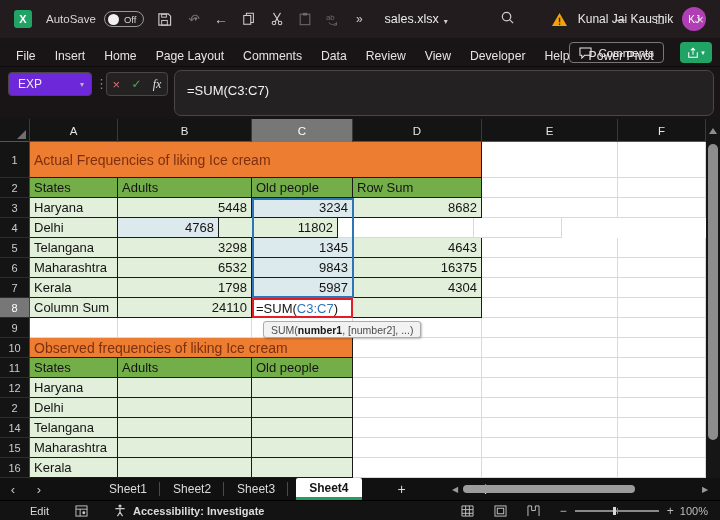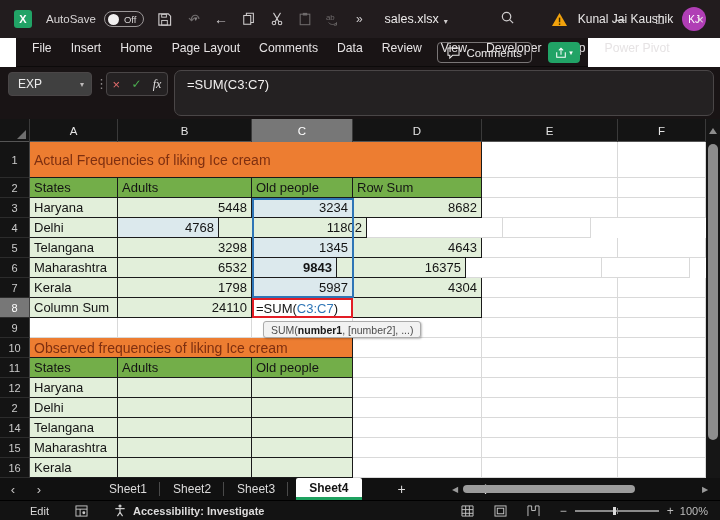--- a/index.html
+++ b/index.html
@@ -24,38 +24,38 @@
   .file-name { color:#eceaea; font-size:12.5px; margin-left:22px; display:flex; align-items:flex-end; gap:5px; }
   .file-name .dd { font-size:8px; color:#cfcccd; }
   .tb-search { margin-left:52px; }
   .warn-wrap { margin-left:36px; display:flex; align-items:center; }
   .user-name { color:#e8e6e6; font-size:12px; margin-left:10px; }
   .avatar { width:24px; height:24px; border-radius:50%; background:#B03EB5; color:#fff; font-size:10px; display:flex; align-items:center; justify-content:center; margin-left:9px; }
   .win-controls { position:absolute; right:0; top:0; height:38px; display:flex; }
   .win-btn { width:40px; height:38px; display:flex; align-items:center; justify-content:center; color:#e3e1e1; font-size:13px; }
 
   
-  .tabsrow { position:absolute; top:38px; left:0; width:572px; height:29px; background:#191415; display:flex; align-items:flex-start; border-bottom:1px solid #0c0a0a;margin-left:16px; }
+  .tabsrow { position:absolute; top:38px; left:0; width:720px; height:29px; background:#191415; display:flex; align-items:flex-end; border-bottom:1px solid #0c0a0a; }
   .rtabs { display:flex; align-items:center; padding-left:14px; gap:15px; }
   .rtab { color:#e6e3e4; font-size:12.2px; white-space:nowrap; padding:3px 2px; }
   .comments-btn { position:absolute; right:56px; top:4px; height:21px; border:1px solid #7a7677; border-radius:4px; display:flex; align-items:center; gap:6px; padding:0 9px; color:#eceaea; font-size:11.5px; }
   .share-btn { position:absolute; right:8px; top:4px; width:32px; height:21px; background:#21A366; border-radius:4px; display:flex; align-items:center; justify-content:center; gap:2px; color:#fff; }
   .share-btn .dd { font-size:7px; }
 
   
   .formularow { position:absolute; top:67px; left:0; width:720px; height:52px; background:#191415; }
-  .namebox { position:absolute; left:8px; top:5px; width:84px; height:24px; background:#404040; border:1px solid #4a4647; border-radius:4px; display:flex; align-items:center; }
+  .namebox { position:absolute; left:8px; top:5px; width:84px; height:24px; background:#6d28d9; border:1px solid #4a4647; border-radius:4px; display:flex; align-items:center; }
   .namebox .val { color:#ececec; font-size:12px; margin-left:9px; flex:1; }
   .namebox .dd { font-size:8px; color:#bdbaba; margin-right:7px; }
   .fbar-dots { position:absolute; left:95px; top:9px; color:#8a8687; font-size:13px; }
   .fx-group { position:absolute; left:106px; top:5px; width:62px; height:24px; background:#242122; border:1px solid #4a4647; border-radius:4px; display:flex; align-items:center; justify-content:space-around; }
   .fx-cancel { color:#e06c6c; font-size:13px; }
   .fx-enter { color:#4CAF50; font-size:12px; }
   .fx-insert { color:#e0dedf; font-size:12px; font-style:italic; font-family:"Liberation Serif",serif; }
-  .formula-input { position:absolute; left:174px; top:3px; width:540px; height:46px; background:#242122; border:1px solid #4a4647; border-radius:7px; color:#f2f0f0; font-size:13px; padding:6px 12px; }
+  .formula-input { position:absolute; left:174px; top:3px; width:540px; height:46px; background:#242122; border:1px solid #4a4647; border-radius:7px; color:#f2f0f0; font-size:13px; padding:12px 12px; }
 
   
   .colheaders { position:absolute; top:119px; left:0; width:720px; height:23px; background:#141414; display:flex; border-bottom:1px solid #555; }
   .select-all { width:30px; height:23px; position:relative; border-right:1px solid #3a3a3a; }
   .select-all .tri { position:absolute; right:3px; bottom:3px; width:0; height:0; border-bottom:9px solid #6f6f6f; border-left:9px solid transparent; }
   .ch { height:23px; display:flex; align-items:center; justify-content:center; color:#e4e4e4; font-size:11.5px; border-right:1px solid #3a3a3a; }
   .ch.sel { background:#777; color:#fff; }
   .vscroll-top { width:14px; height:23px; background:#161616; display:flex; align-items:center; justify-content:center; }
   .vscroll-top .tri-up { width:0; height:0; border-left:4px solid transparent; border-right:4px solid transparent; border-bottom:6px solid #8d8d8d; }
 
@@ -268,38 +268,38 @@
         <div class="cell n" style="width: 134px;">5448</div>
         <div class="cell bt" style="width: 101px;">3234</div>
         <div class="cell n" style="width: 129px;">8682</div>
         <div class="cell d" style="width: 136px;"></div>
         <div class="cell d" style="width: 88px;"></div>
       </div>
       <div class="g-row" style="height: 20px;">
         <div class="rh">4</div>
         <div class="cell lg" style="width: 88px;">Delhi</div>
         <div class="cell bt" style="width: 101px;">4768</div>
-        <div class="cell n" style="width: 148px;">11802</div>
+        <div class="cell n" style="width: 119px;">11802</div>
         <div class="cell d" style="width: 136px;"></div>
         <div class="cell d" style="width: 88px;"></div>
       </div>
       <div class="g-row" style="height: 20px;">
         <div class="rh">5</div>
         <div class="cell lg" style="width: 88px;">Telangana</div>
         <div class="cell n" style="width: 134px;">3298</div>
         <div class="cell bt" style="width: 101px;">1345</div>
         <div class="cell n" style="width: 129px;">4643</div>
         <div class="cell d" style="width: 136px;"></div>
         <div class="cell d" style="width: 88px;"></div>
       </div>
       <div class="g-row" style="height: 20px;">
         <div class="rh">6</div>
         <div class="cell lg" style="width: 88px;">Maharashtra</div>
         <div class="cell n" style="width: 134px;">6532</div>
-        <div class="cell bt" style="width: 85px; font-weight: bold;">9843</div>
+        <div class="cell bt" style="width: 101px;">9843</div>
         <div class="cell n" style="width: 129px;">16375</div>
         <div class="cell d" style="width: 136px;"></div>
         <div class="cell d" style="width: 88px;"></div>
       </div>
       <div class="g-row" style="height: 20px;">
         <div class="rh">7</div>
         <div class="cell lg" style="width: 88px;">Kerala</div>
         <div class="cell n" style="width: 134px;">1798</div>
         <div class="cell bt" style="width: 101px;">5987</div>
         <div class="cell n" style="width: 129px;">4304</div>

